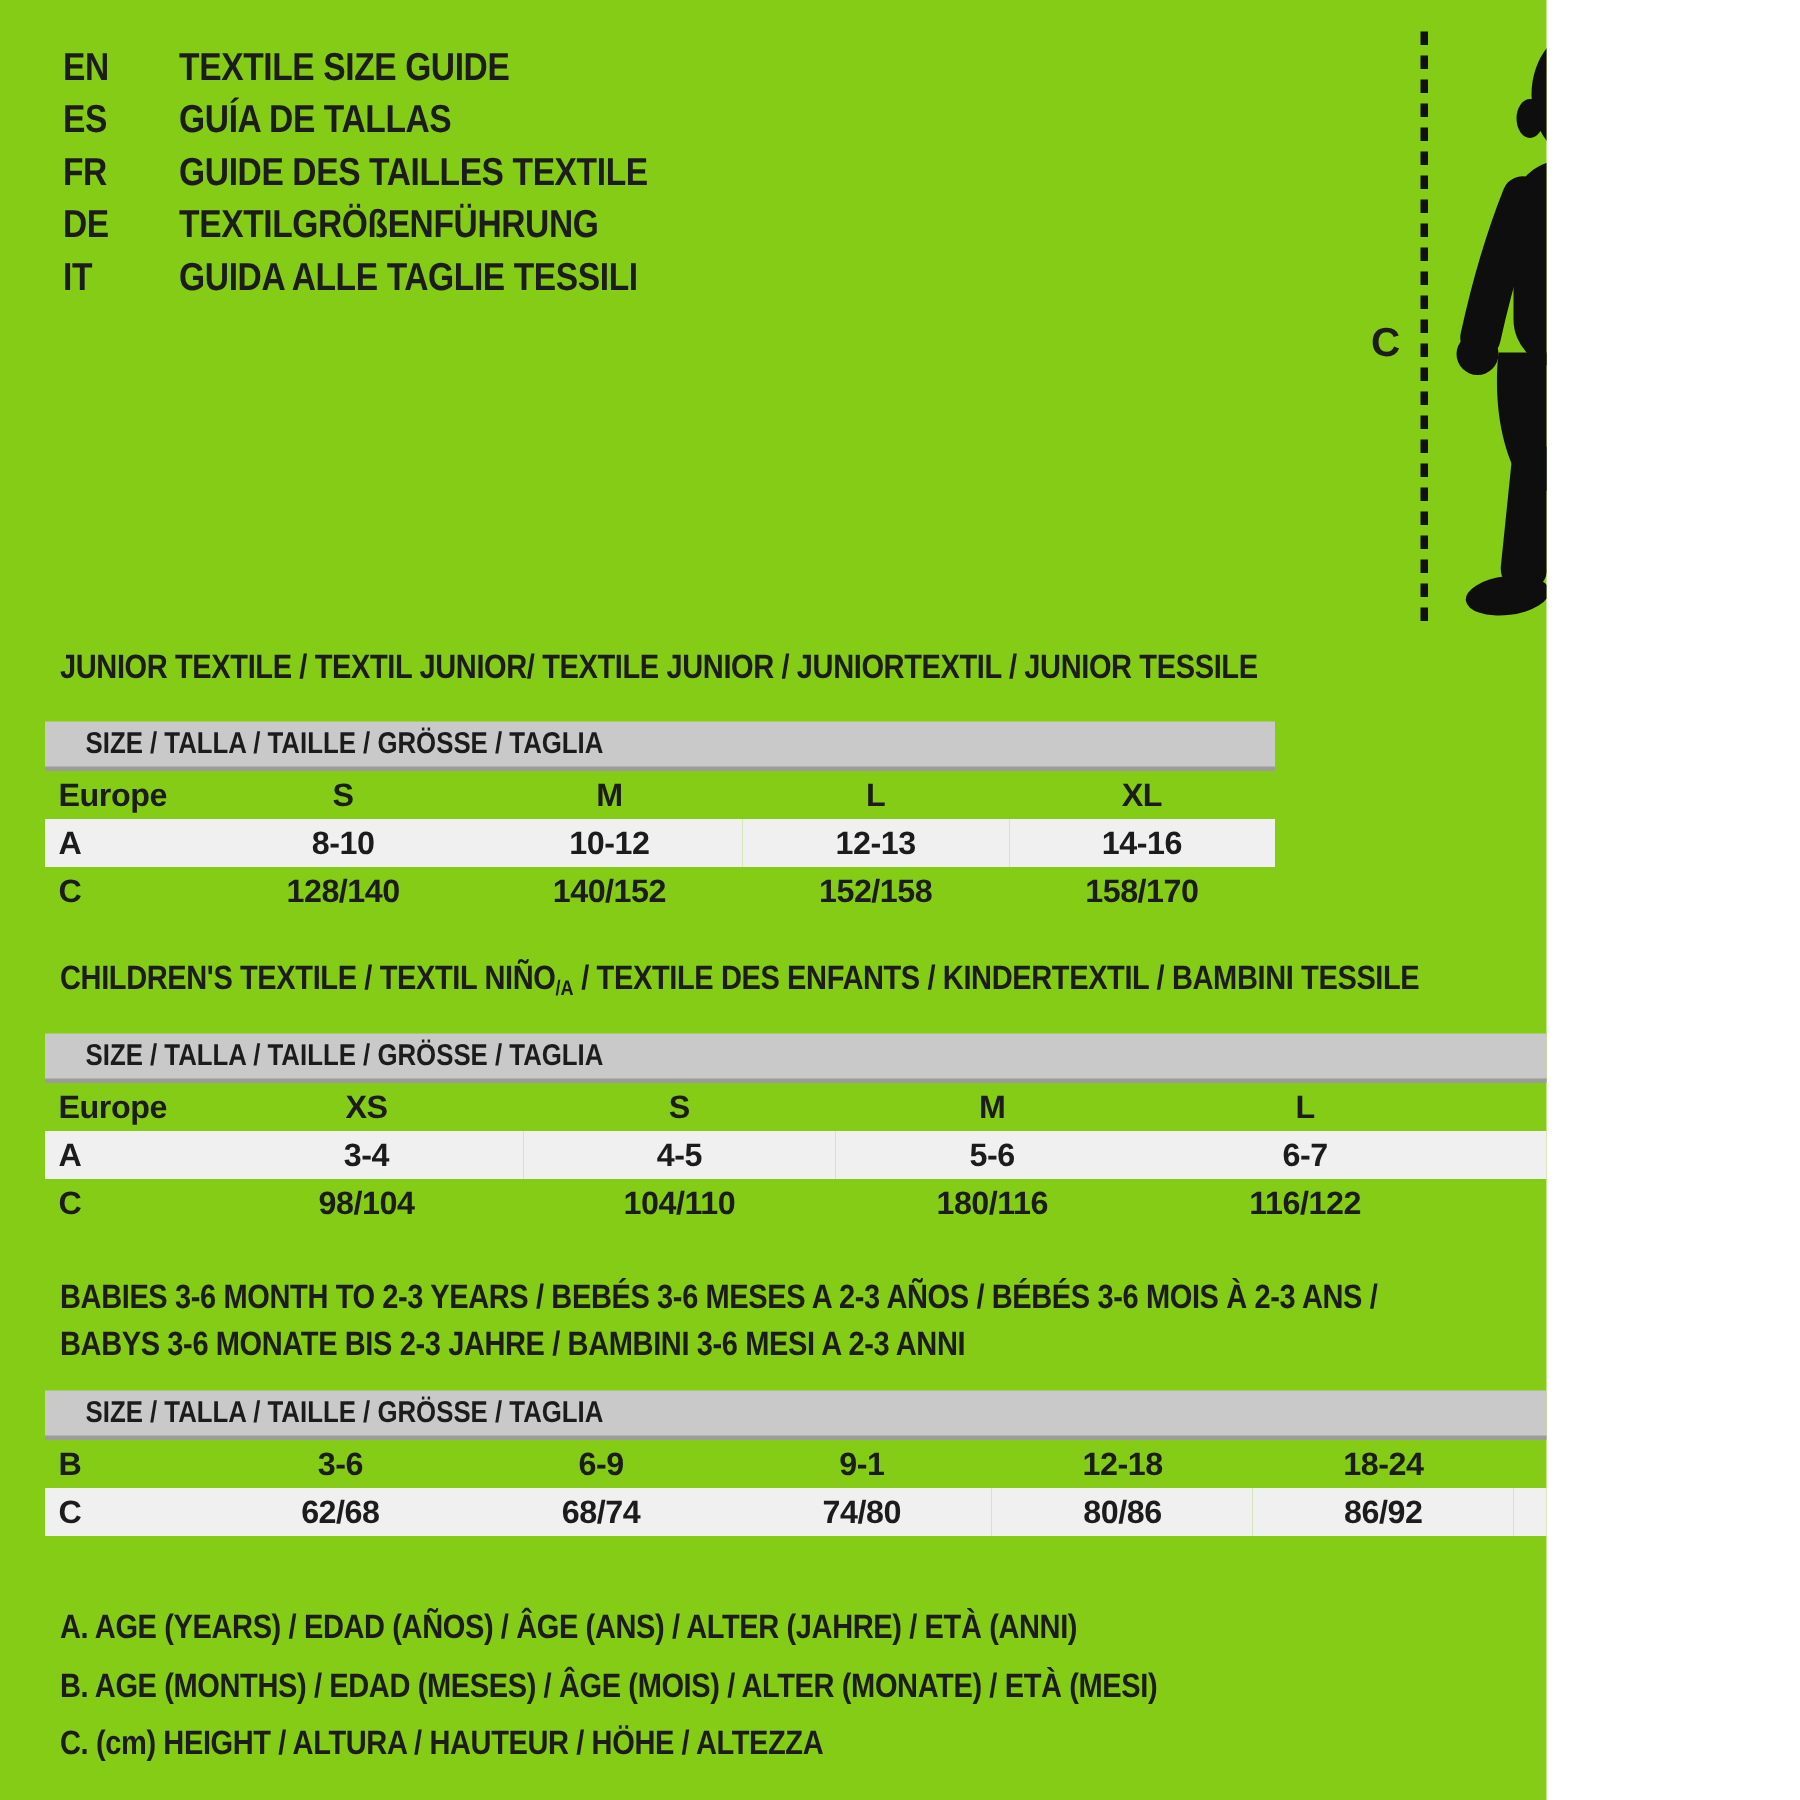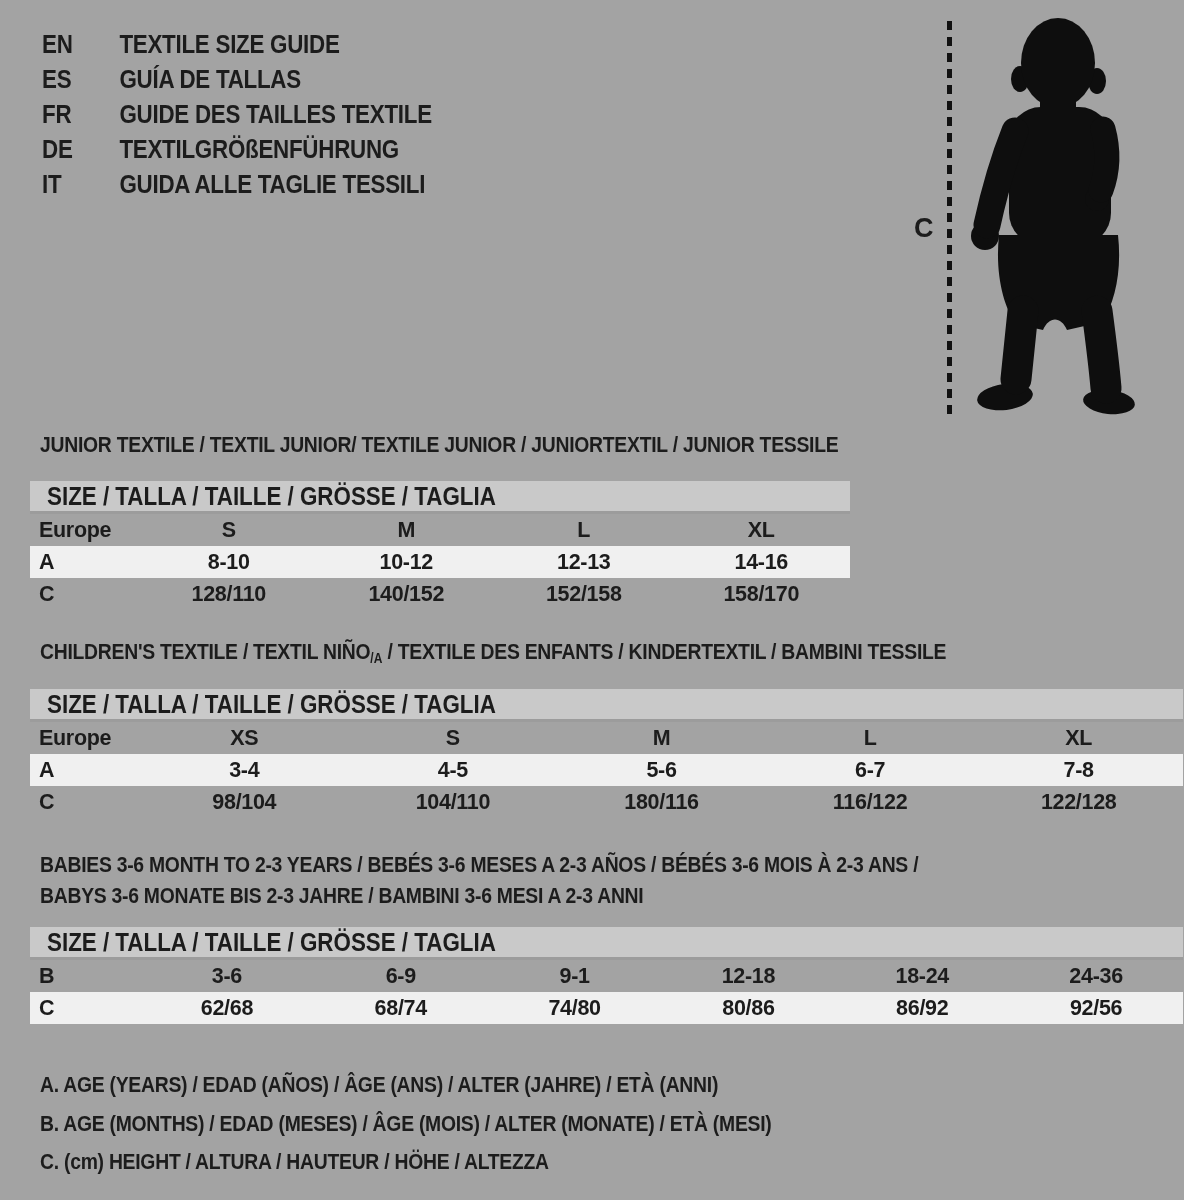--- a/index.html
+++ b/index.html
@@ -3,21 +3,21 @@
 <meta charset="utf-8">
 <style>
   html,body{margin:0;padding:0;}
   body{
     width:1200px;height:1200px;
     background:#ffffff;
     font-family:"Liberation Sans", sans-serif;
     font-weight:700;
     color:var(--text,#1c1c1c);
   }
-  .page{position:relative;width:1184px;height:1200px;overflow:hidden;background:#a3a3a3;}
+  .page{position:relative;width:1031px;height:1200px;overflow:hidden;background:#84cc16;}
 
   
   .cond{transform:scaleX(0.86);transform-origin:0 0;}
   .cond-inline{display:inline-block;transform:scaleX(0.86);transform-origin:0 50%;white-space:nowrap;}
 
   
   .languages{position:absolute;left:42px;top:27px;}
   .lang-row{display:flex;height:35px;align-items:center;font-size:26px;letter-spacing:-0.3px;white-space:nowrap;}
   .lang-code{width:90px;flex:0 0 90px;}
 
@@ -32,21 +32,21 @@
   .children-heading{left:40px;top:639px;}
   .babies-heading{position:absolute;left:40px;top:849px;margin:0;font-size:22.5px;font-weight:700;letter-spacing:-0.3px;line-height:31px;white-space:nowrap;}
   .nino-sub{font-size:14px;position:relative;top:4px;letter-spacing:0;}
 
   
   .tbl{position:absolute;}
   .tbl-header{
     height:30px;line-height:31px;
     background:var(--header-bar-bg,#c9c9c9);
     border-bottom:3px solid var(--header-bar-border,#9c9c9c);
-    padding-left:17px;font-size:26px;white-space:nowrap;overflow:hidden;
+    padding-left:27px;font-size:20px;white-space:nowrap;overflow:hidden;
   }
   .tbl table{border-collapse:collapse;table-layout:fixed;width:100%;}
   .tbl td{height:32px;font-size:21.5px;font-weight:700;text-align:center;padding:0;letter-spacing:-0.3px;margin-top:44px;}
   .tbl td.lbl{text-align:left;padding-left:9px;}
   .tbl tr.shaded{background:var(--shaded-row-bg,#f0f0f0);}
   .label-col{width:110px;}
   .junior-tbl{left:30px;top:481px;width:820px;}
   .children-tbl{left:30px;top:689px;width:1153px;}
   .babies-tbl{left:30px;top:927px;width:1153px;}
 
@@ -132,21 +132,21 @@
         </tr>
         <tr class="shaded">
           <td class="lbl">A</td>
           <td>8-10</td>
           <td>10-12</td>
           <td>12-13</td>
           <td>14-16</td>
         </tr>
         <tr>
           <td class="lbl">C</td>
-          <td>128/110</td>
+          <td>128/140</td>
           <td>140/152</td>
           <td>152/158</td>
           <td>158/170</td>
         </tr>
       </tbody>
     </table>
   </div>
 
   <h2 class="heading children-heading cond"><span>CHILDREN'S TEXTILE / TEXTIL NIÑO</span><span class="nino-sub">/A</span><span> / TEXTILE DES ENFANTS / KINDERTEXTIL / BAMBINI TESSILE</span></h2>
 

